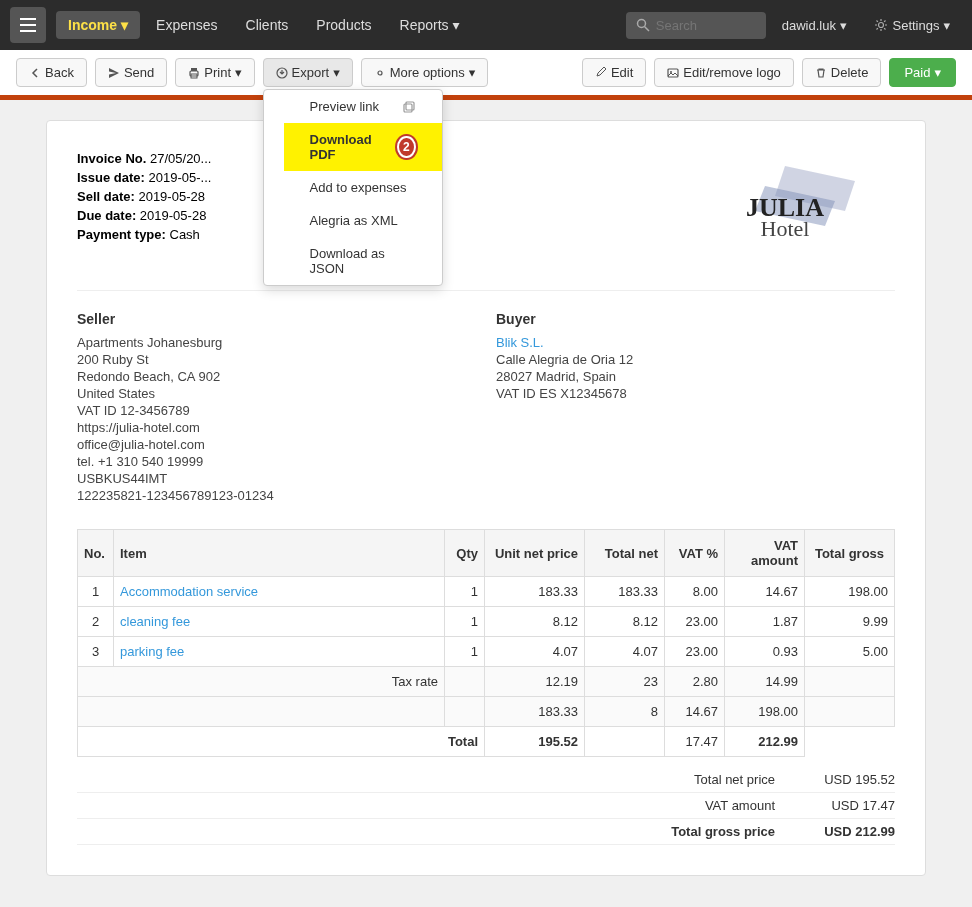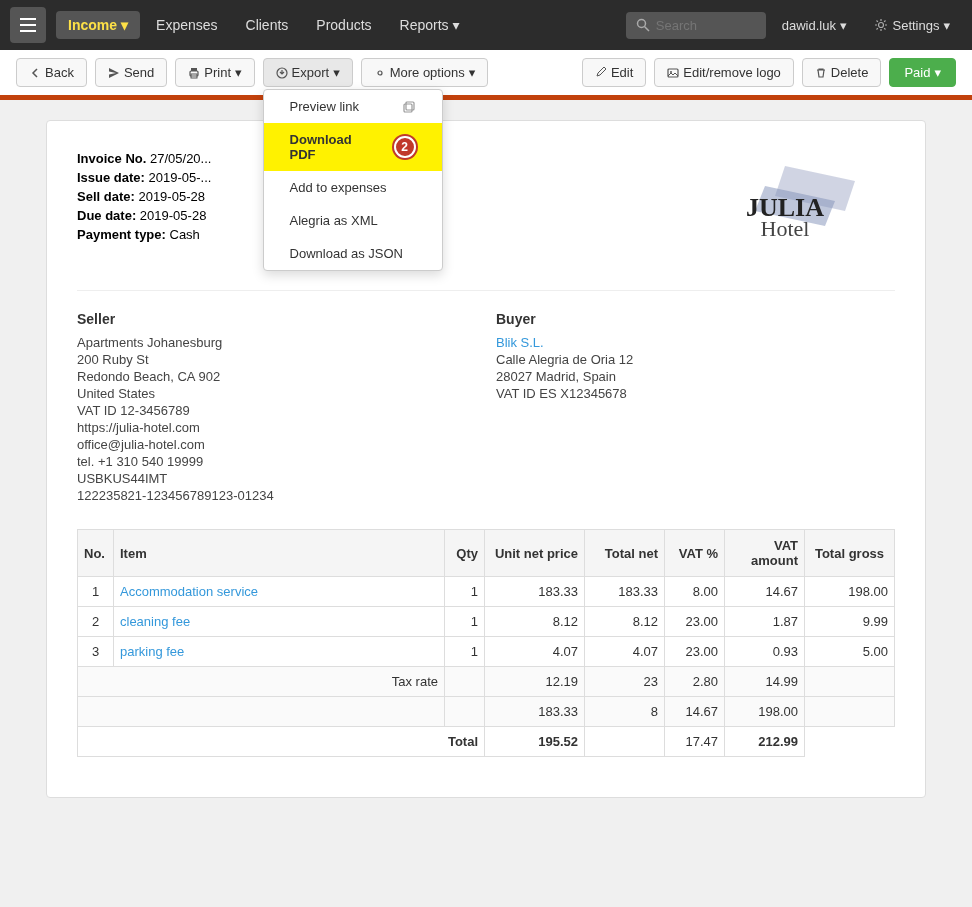--- a/index.html
+++ b/index.html
@@ -104,20 +104,21 @@
       min-width: 180px;
       z-index: 100;
       margin-top: 2px;
     }
     .dropdown-item {
       padding: 9px 26px;
       cursor: pointer;
       color: #333;
       display: flex; align-items: center; gap: 8px;
       font-size: 13px;
+      margin-left: 20px;
     }
     .dropdown-item.highlighted {
       background: #fff200;
       font-weight: bold;
     }
     .step-badge {
       display: inline-flex;
       align-items: center;
       justify-content: center;
       width: 22px; height: 22px;
@@ -487,15 +488,29 @@
           <tr class="total-row">
     <td colspan="3" style="text-align:right; font-weight:bold;">Total</td>
     <td class="right" style="font-weight:bold;">195.52</td>
     <td></td>
     <td class="right" style="font-weight:normal;">17.47</td>
     <td class="right" style="font-weight:bold;">212.99</td>
   </tr>
         </tbody>
     </table>
 
+    <div class="totals-summary">
+      <div class="summary-line">
+        <span class="label">Total net price</span>
+        <span class="value">USD 195.52</span>
+      </div>
+      <div class="summary-line">
+        <span class="label">VAT amount</span>
+        <span class="value">USD 17.47</span>
+      </div>
+      <div class="summary-line bold">
+        <span class="label">Total gross price</span>
+        <span class="value">USD 212.99</span>
+      </div>
+    </div>
 
   </div>
 </div>
 
 </body></html>

